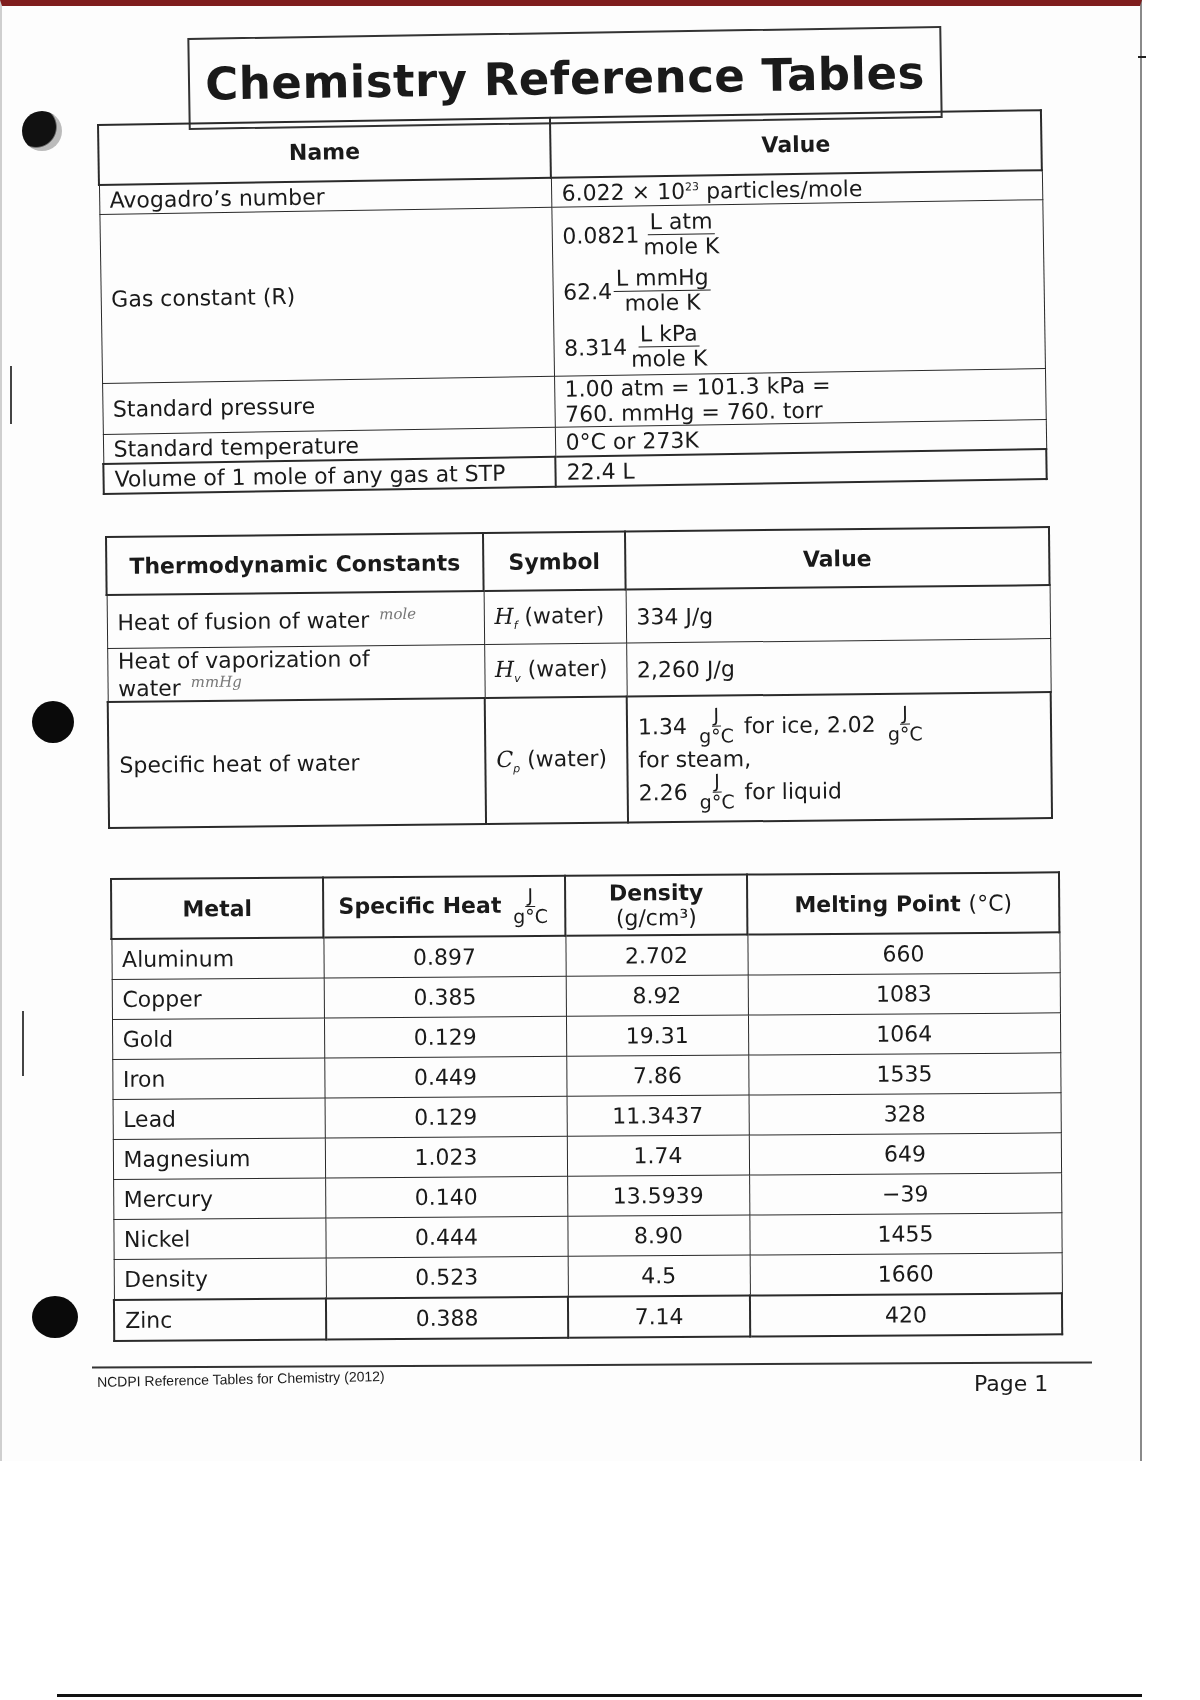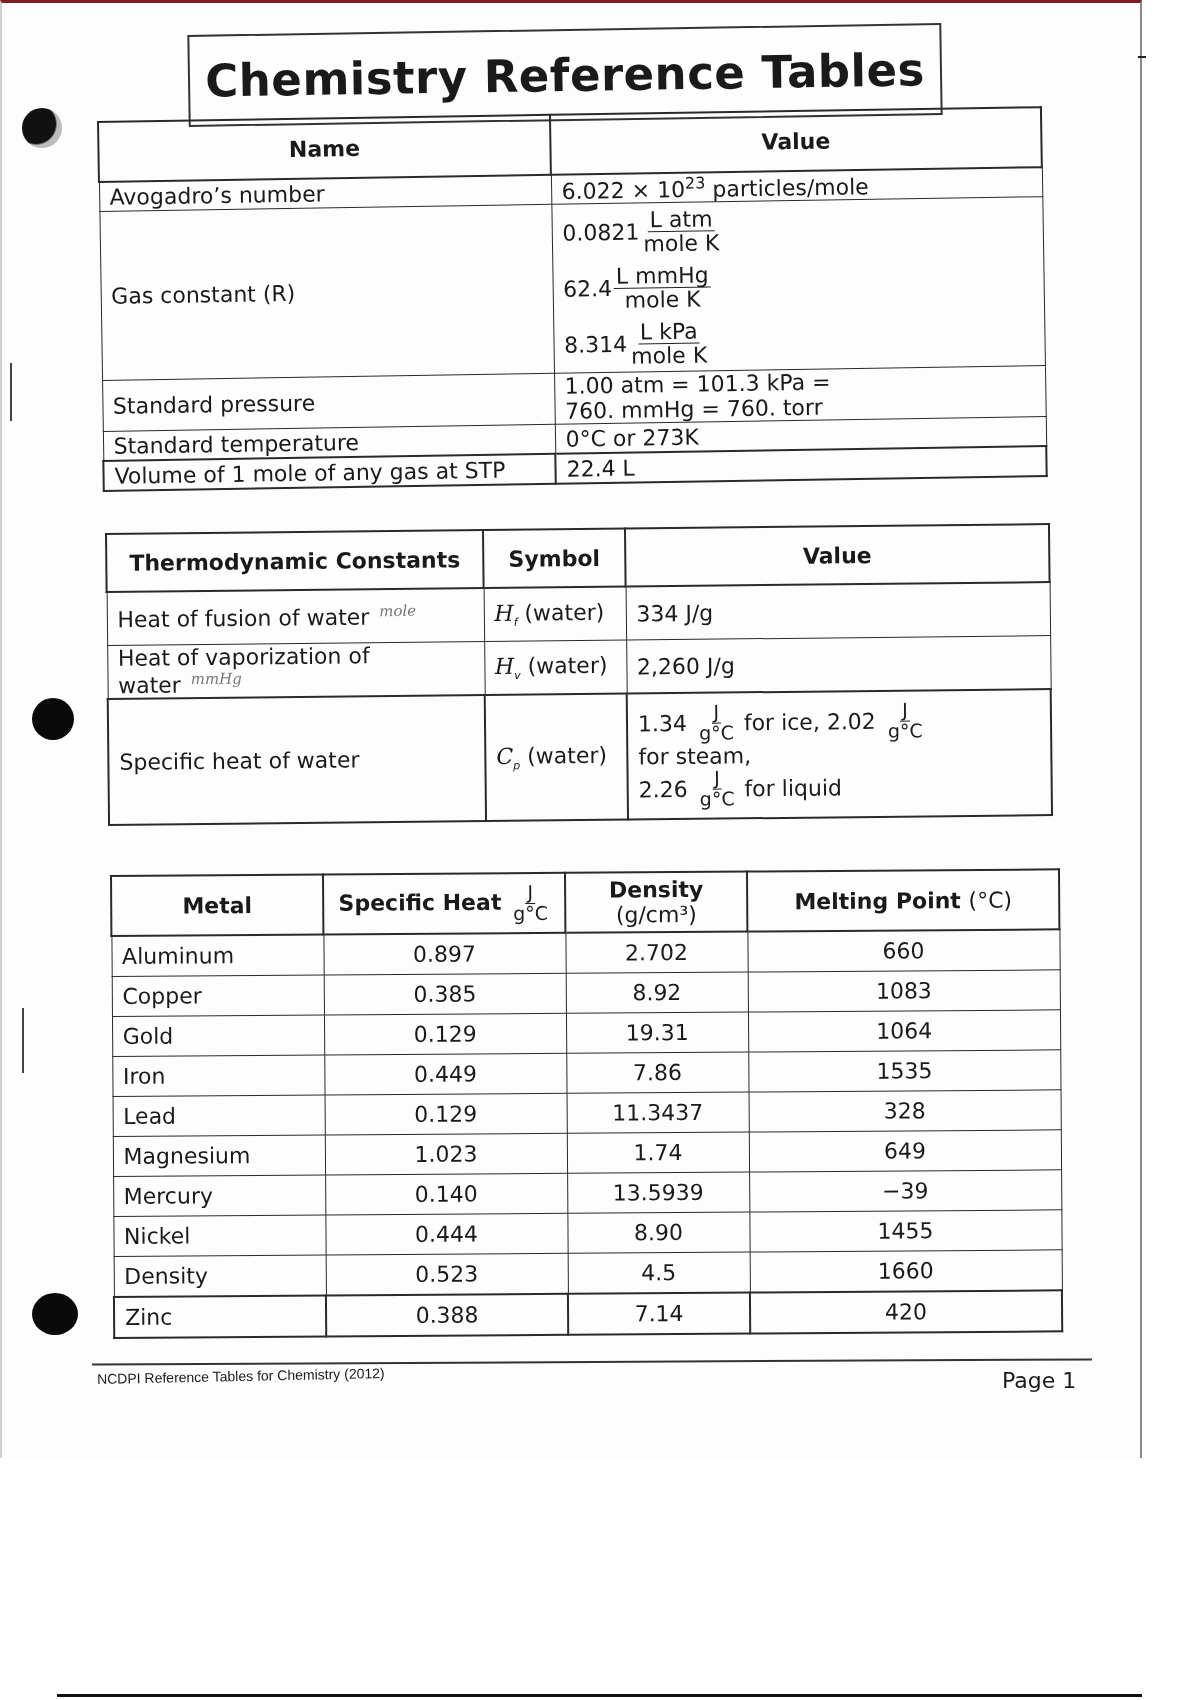--- a/index.html
+++ b/index.html
@@ -2,21 +2,21 @@
 <html><head>
 <meta charset="utf-8">
 <style>
   html, body { margin: 0; padding: 0; }
   body {
     width: 1200px; height: 1700px; background: #ffffff; position: relative;
     font-family: "DejaVu Sans", sans-serif; color: #1a1a1a; overflow: hidden;
   }
   .page {
     position: absolute; left: 0; top: 0; width: 1138px; height: 1455px;
-    background: #fdfdfd; border-right: 2px solid #8a8a8a; border-top: 3px solid #7f1d1d;
+    background: #fdfdfd; border-right: 2px solid #8a8a8a; border-top: 6px solid #7f1d1d;
     border-left: 2px solid #cfcfcf;
   }
   .right-tick { position: absolute; left: 1138px; top: 56px; width: 8px; height: 2px; background: #222; }
   .hole { position: absolute; border-radius: 50%; background: #0a0a0a; }
   .hole.h1 { left: 20px; top: 105px; width: 40px; height: 40px; background: radial-gradient(circle at 35% 40%, #111 55%, #bbb 60%); }
   .hole.h2 { left: 30px; top: 695px; width: 42px; height: 42px; }
   .hole.h3 { left: 30px; top: 1290px; width: 46px; height: 42px; }
   .margin-line { position: absolute; width: 2px; background: #444; }
   .margin-line.m1 { left: 8px; top: 360px; height: 58px; }
   .margin-line.m2 { left: 20px; top: 1005px; height: 65px; }
@@ -35,21 +35,21 @@
 
   
   .t1 { left: 95px; top: 118px; width: 945px; transform: rotate(-0.9deg); transform-origin: left top; }
   .t1 th { height: 58px; }
   .t1 td { height: 28px; vertical-align: middle; }
   .t1 .name-col { width: 430px; }
   .frac { display: inline-flex; flex-direction: column; align-items: center; vertical-align: middle; line-height: 1.05; margin-left: 2px; }
   .frac .num { border-bottom: 1.5px solid #222; padding: 0 2px; }
   .frac .den { padding: 0 2px; }
   .rline { display: flex; align-items: center; height: 56px; }
-  .sup { font-size: 16px; vertical-align: super; }
+  .sup { font-size: 11px; vertical-align: super; }
 
   
   .t2 { left: 103px; top: 530px; width: 945px; transform: rotate(-0.6deg); transform-origin: left top; }
   .t2 th { height: 56px; font-size: 22px; }
   .t2 td { height: 52px; }
   .t2 .c1 { width: 355px; }
   .t2 .c2 { width: 120px; white-space: nowrap; }
   .hand { font-family: "DejaVu Serif", serif; font-style: italic; color: #777; font-size: 15px; margin-left: 10px; vertical-align: super; }
   .sym i { font-family: "DejaVu Serif", serif; }
   .sym sub { font-size: 11px; font-style: italic; }
@@ -58,21 +58,21 @@
   
   .t3 { left: 108px; top: 872px; width: 950px; transform: rotate(-0.4deg); transform-origin: left top; }
   .t3 th { height: 58px; font-size: 22px; }
   .t3 td { height: 39px; text-align: center; }
   .t3 td.metal { text-align: left; }
   .t3 .w1 { width: 190px; } .t3 .w2 { width: 220px; } .t3 .w3 { width: 160px; }
   .normal { font-weight: normal; }
 
   .footer-line { position: absolute; left: 90px; top: 1358px; width: 1000px; height: 2px; background: #333; transform: rotate(-0.3deg); }
   .footer-left { position: absolute; left: 95px; top: 1365px; font-size: 14px; transform: rotate(-1.2deg); font-family: "Liberation Sans", sans-serif; }
-  .footer-right { position: absolute; left: 1000px; top: 1365px; font-size: 22px; }
+  .footer-right { position: absolute; left: 972px; top: 1365px; font-size: 22px; }
   .bottom-rule { position: absolute; left: 57px; top: 1694px; width: 1085px; height: 3px; background: #111; }
 </style>
 </head>
 <body>
 
 <div class="page">
   <div class="hole h1"></div>
   <div class="hole h2"></div>
   <div class="hole h3"></div>
   <div class="margin-line m1"></div>

